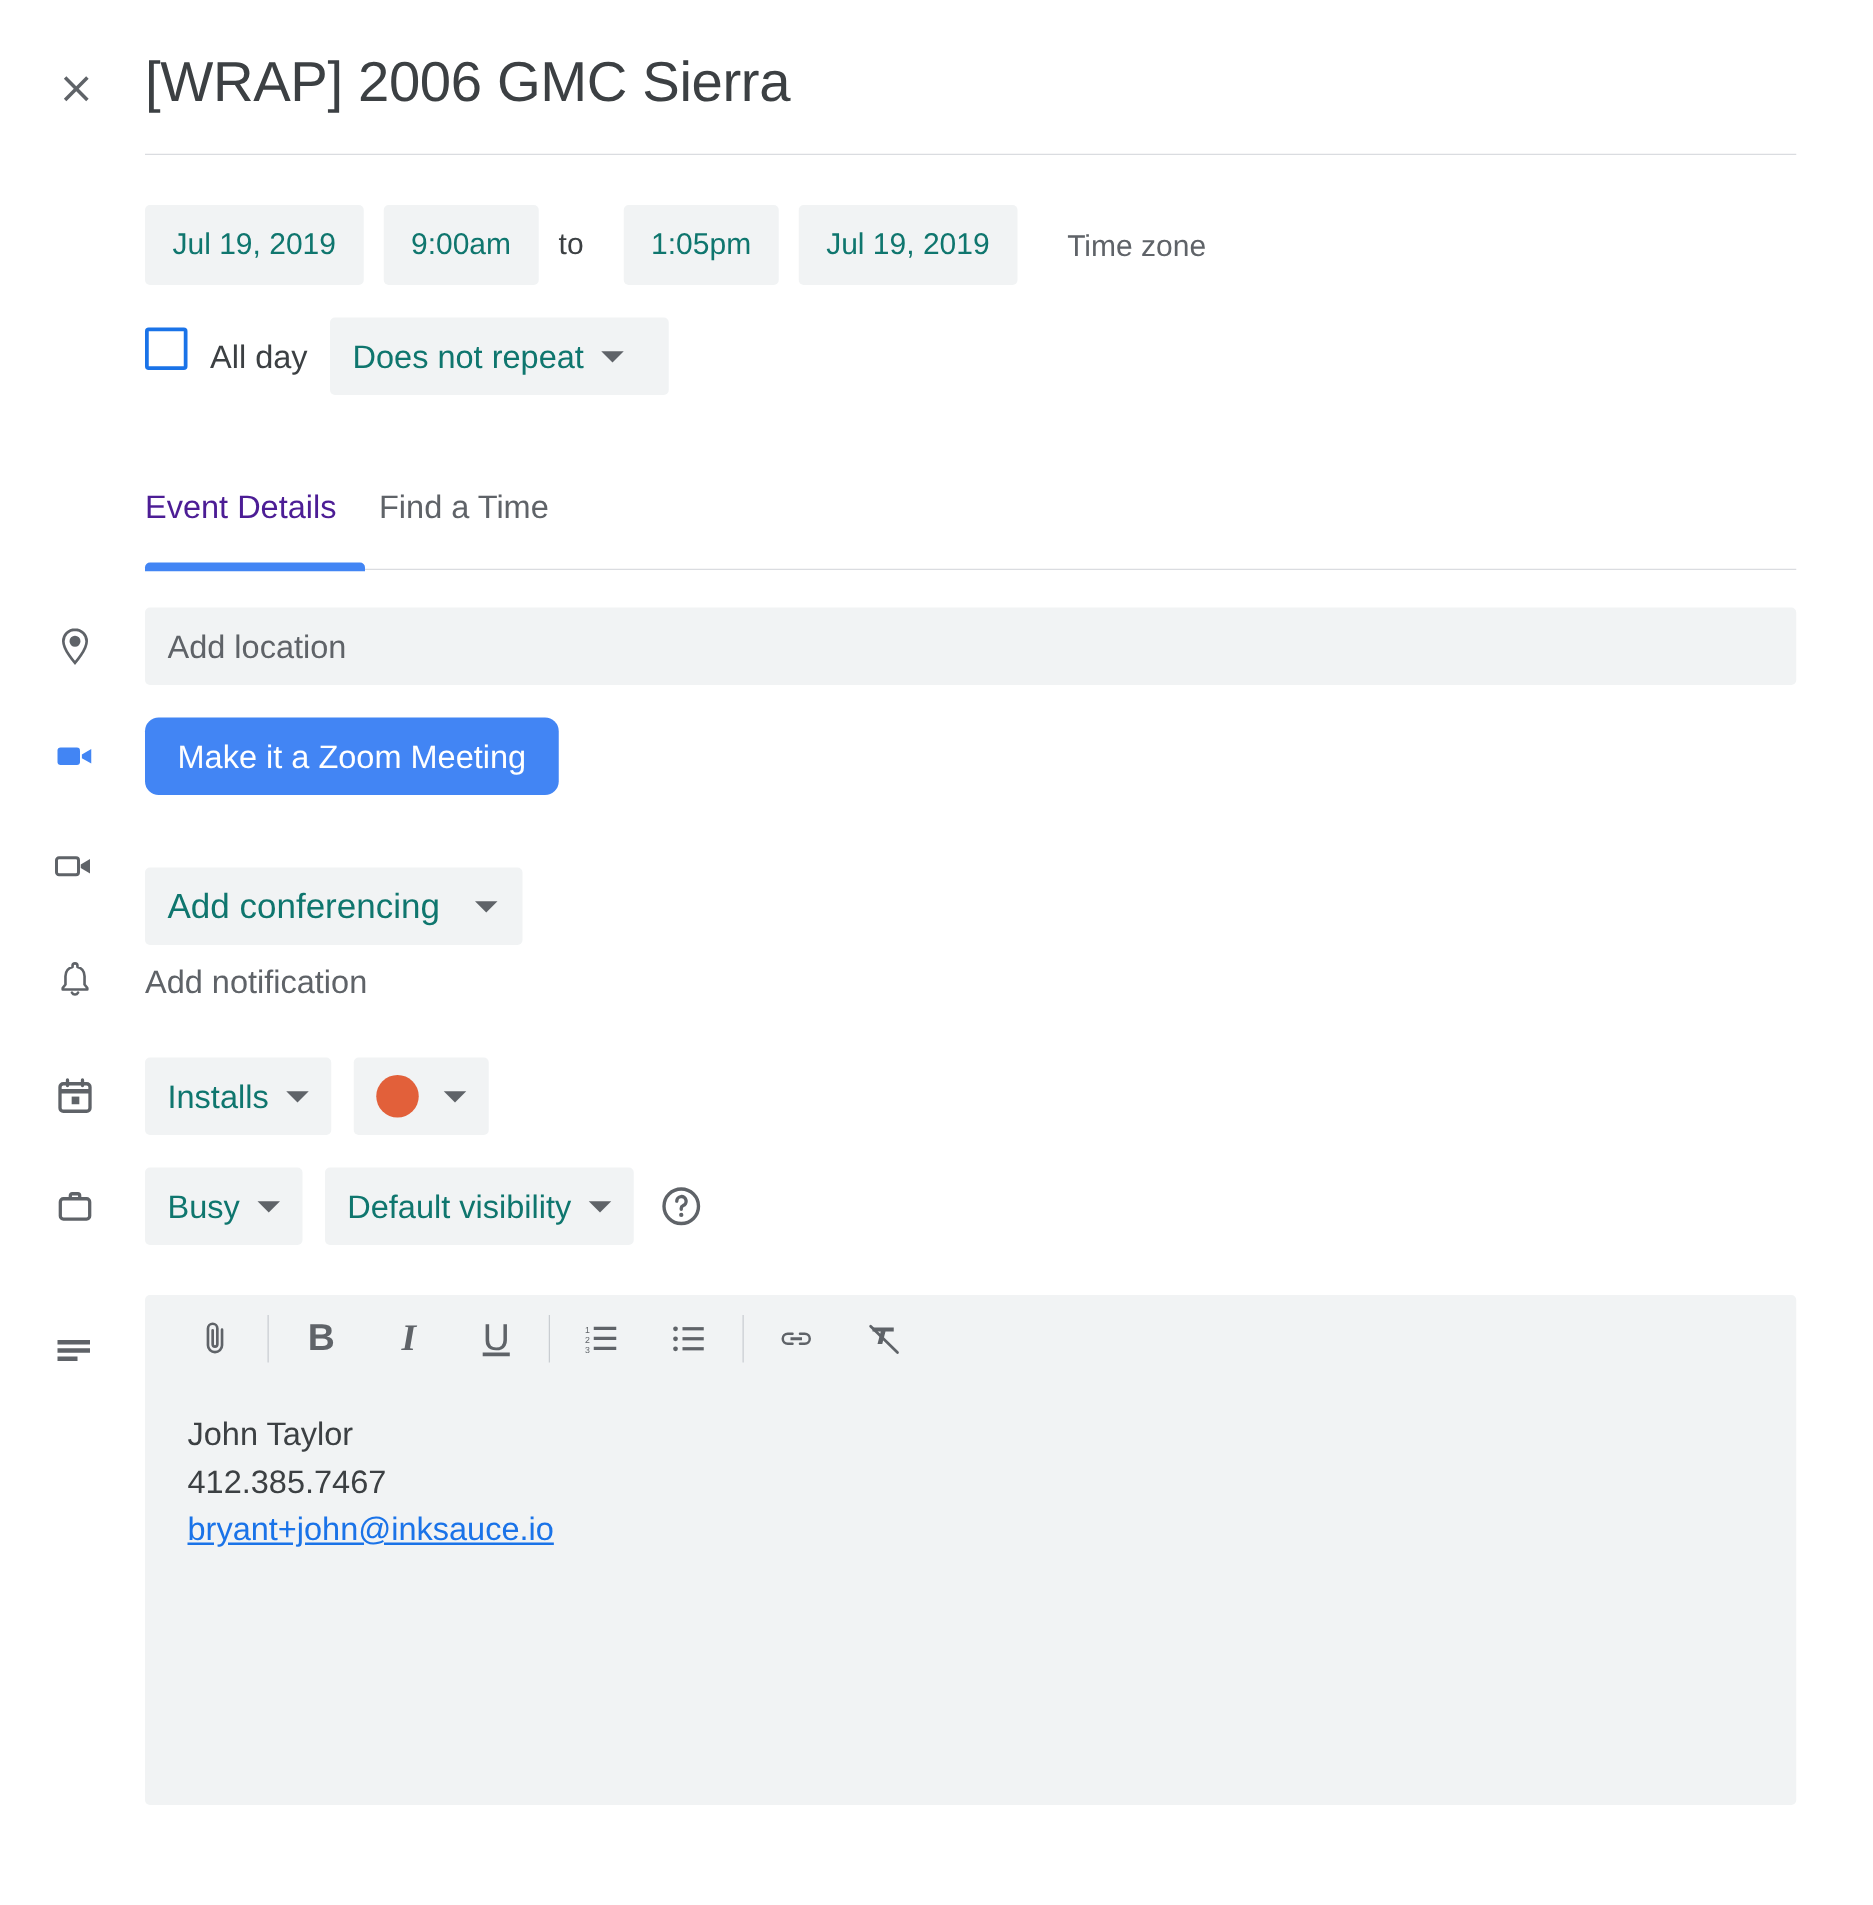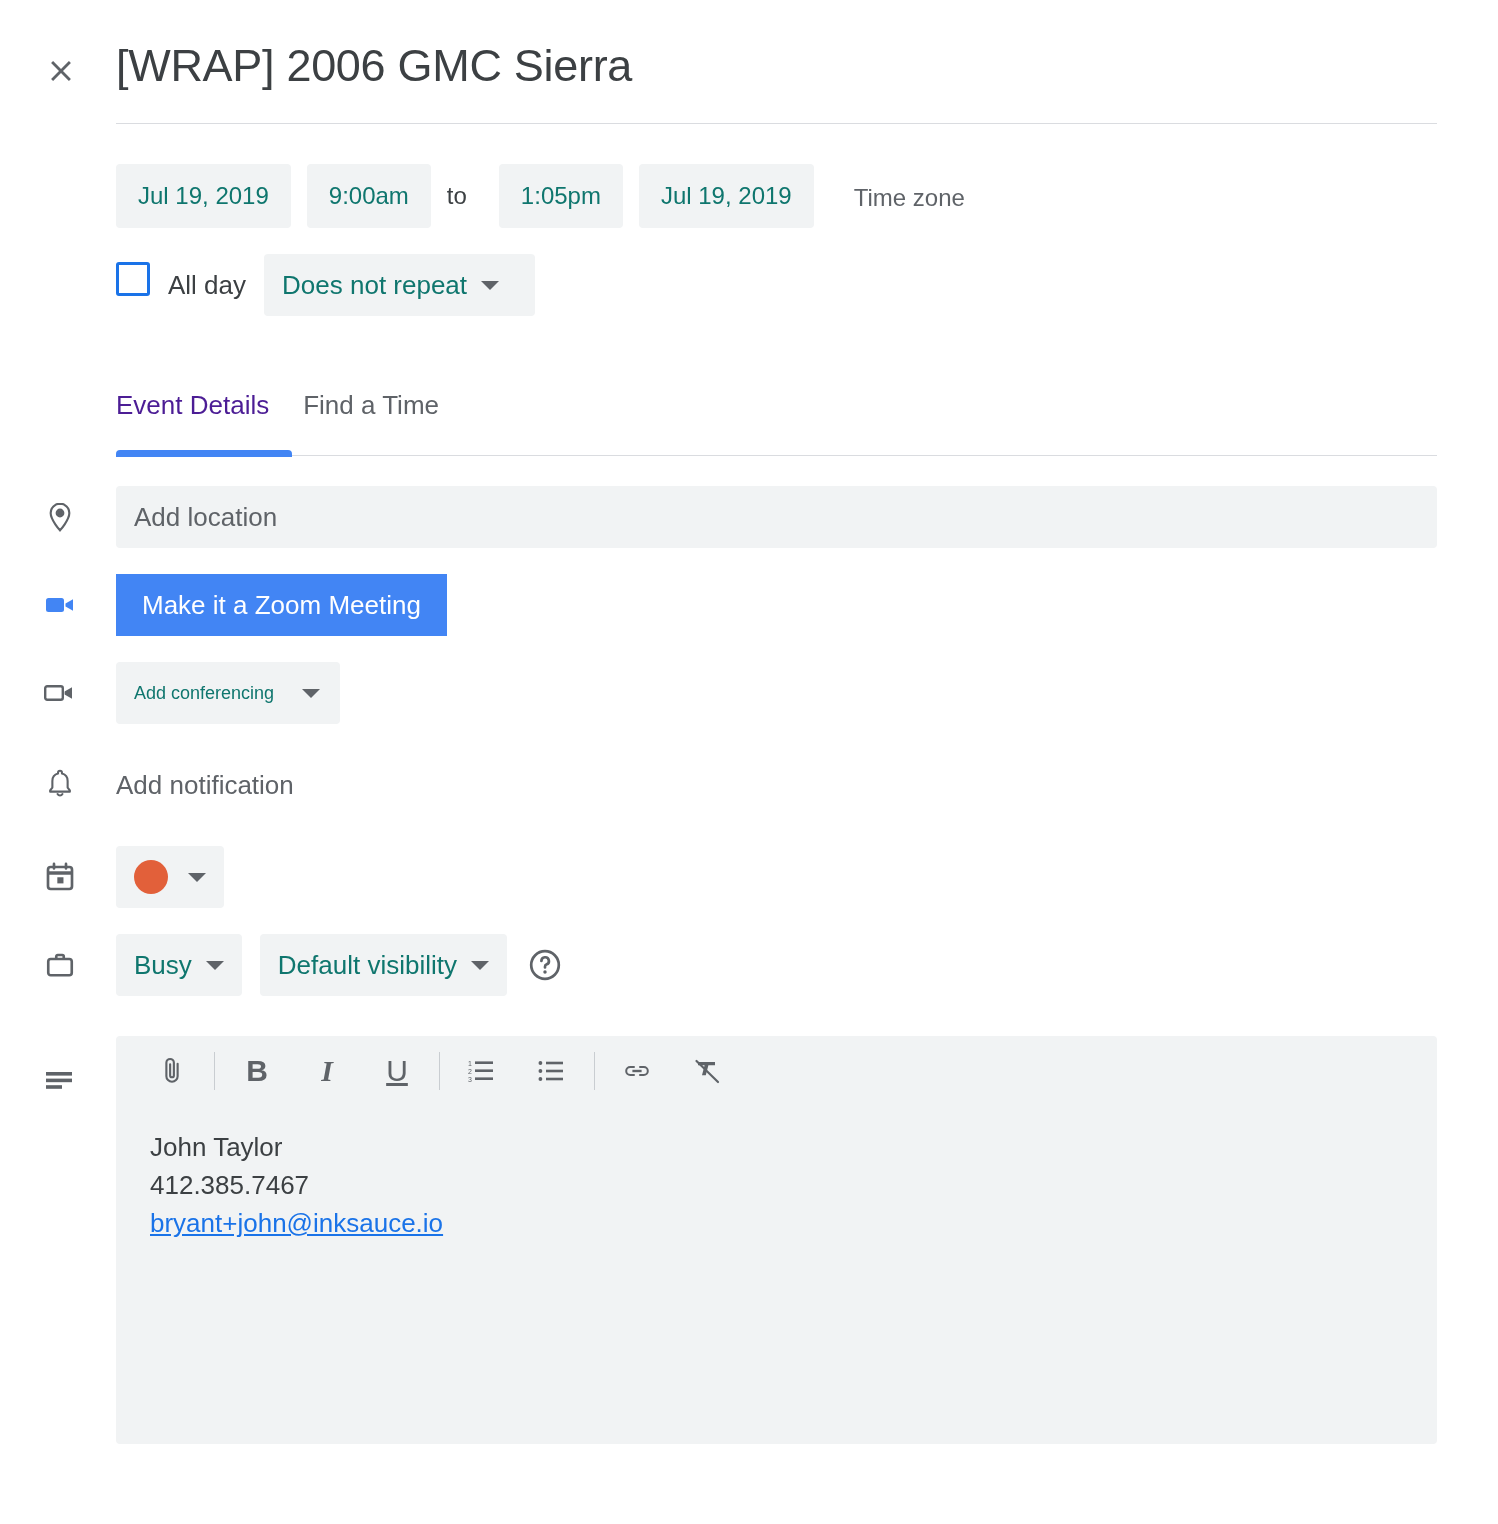--- a/index.html
+++ b/index.html
@@ -181,34 +181,35 @@
     font-family: "Liberation Sans", sans-serif;
     border: none;
     outline: none;
   }
   .location-field::placeholder { color: #5f6368; opacity: 1; }
 
   .zoom-btn {
     height: 62px;
     background: #4285f4;
     color: #ffffff;
-    border-radius: 0;
+    border-radius: 11px;
     border: none;
     padding: 0 26px;
     font-size: 26px;
     font-family: "Liberation Sans", sans-serif;
     cursor: pointer;
     display: inline-flex;
     align-items: center;
   }
 
   .conf-chip {
     height: 62px;
     padding: 0 20px 0 18px;
-    font-size: 18px;
+    font-size: 28px;
+    margin-top: 32px;
   }
 
   .add-notif {
     font-size: 26px;
     color: #5f6368;
     line-height: 46px;
     cursor: pointer;
   }
 
   .cal-chip {
@@ -393,20 +394,24 @@
   <div class="row" style="top:846px; height:62px; width:1498px;">
     <div class="row-icon" style="top:9px;">
       <svg width="32" height="32" viewBox="0 0 24 24" aria-hidden="true">
         <rect x="3" y="4.5" width="18" height="16.5" rx="2" fill="none" stroke="#5f6368" stroke-width="2"></rect>
         <path d="M3 9h18" stroke="#5f6368" stroke-width="2.6"></path>
         <path d="M7.5 2.2v3.4M16.5 2.2v3.4" stroke="#5f6368" stroke-width="2" stroke-linecap="round"></path>
         <rect x="10" y="12.2" width="4.6" height="4.6" fill="#5f6368"></rect>
       </svg>
     </div>
     <div class="row-content" style="top:0;">
+      <div class="chip cal-chip">
+        <span>Installs</span>
+        <span class="caret"></span>
+      </div>
       <div class="chip color-chip">
         <span class="color-dot" style="background: rgb(226, 96, 58);"></span>
         <span class="caret" style="margin-left:20px;"></span>
       </div>
     </div>
   </div>
 
   <div class="row" style="top:934px; height:62px; width:1498px;">
     <div class="row-icon" style="top:9px;">
       <svg width="30" height="30" viewBox="0 0 24 24" aria-hidden="true">

